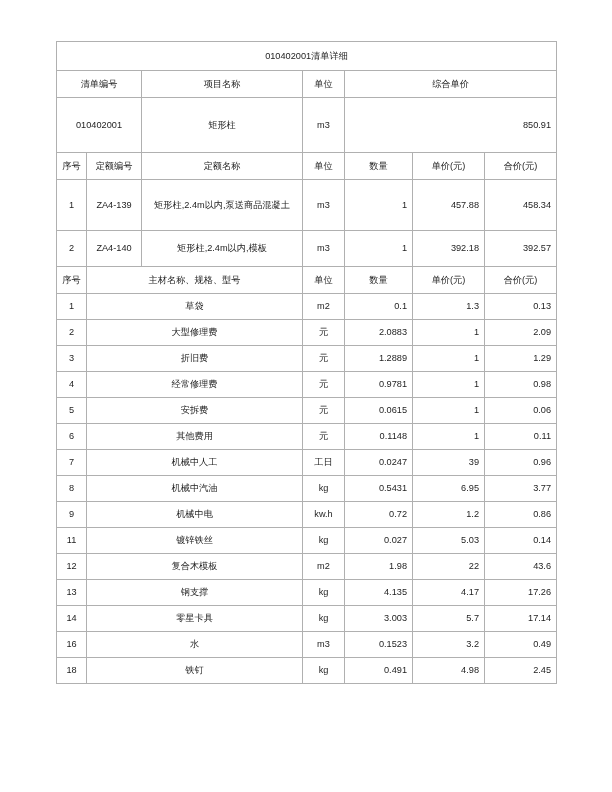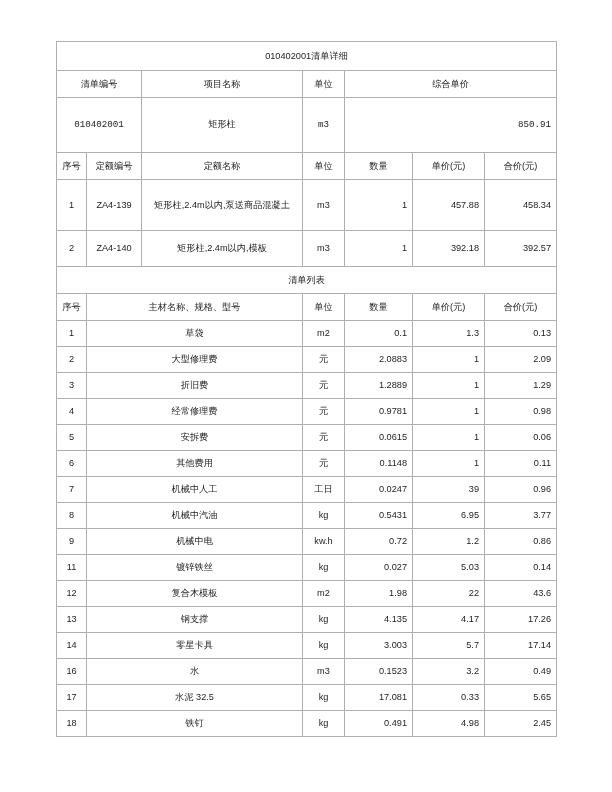--- a/index.html
+++ b/index.html
@@ -58,21 +58,21 @@
     height: 20px;
   }
   .c-center { text-align: center; }
   .c-left   { text-align: center; }
   .c-right  { text-align: right; }
 
   
   .r-item td { height: 19px; }
   .r-tall td { height: 44px; }
   .r-mid  td { height: 29px; }
-  .r-head td { height: 48px; font-family: Liberation Mono, monospace; }
+  .r-head td { height: 48px; }
 
   
   col.w-seq   { width: 30px; }
   col.w-code  { width: 55px; }
   col.w-name  { width: 161px; }
   col.w-unit  { width: 42px; }
   col.w-qty   { width: 68px; }
   col.w-price { width: 72px; }
   col.w-total { width: 72px; }
 </style>
@@ -135,23 +135,20 @@
         <tr class="r-mid">
           <td class="c-center">2</td>
           <td class="c-center">ZA4-140</td>
           <td class="c-left">矩形柱,2.4m以内,模板</td>
           <td class="c-center">m3</td>
           <td class="c-right">1</td>
           <td class="c-right">392.18</td>
           <td class="c-right">392.57</td>
         </tr>
 
-        <tr class="section-title">
-          <td colspan="7">清单列表</td>
-        </tr>
 
         <tr class="colhead">
           <td>序号</td>
           <td colspan="2">主材名称、规格、型号</td>
           <td>单位</td>
           <td>数量</td>
           <td>单价(元)</td>
           <td>合价(元)</td>
         </tr>
 
@@ -261,28 +258,20 @@
           </tr>
           <tr class="r-item">
             <td class="c-center">16</td>
             <td class="c-left" colspan="2">水</td>
             <td class="c-center">m3</td>
             <td class="c-right">0.1523</td>
             <td class="c-right">3.2</td>
             <td class="c-right">0.49</td>
           </tr>
           <tr class="r-item">
-            <td class="c-center">17</td>
-            <td class="c-left" colspan="2">水泥 32.5</td>
-            <td class="c-center">kg</td>
-            <td class="c-right">17.081</td>
-            <td class="c-right">0.33</td>
-            <td class="c-right">5.65</td>
-          </tr>
-          <tr class="r-item">
             <td class="c-center">18</td>
             <td class="c-left" colspan="2">铁钉</td>
             <td class="c-center">kg</td>
             <td class="c-right">0.491</td>
             <td class="c-right">4.98</td>
             <td class="c-right">2.45</td>
           </tr>
         </tbody>
     </table>
   </div>

